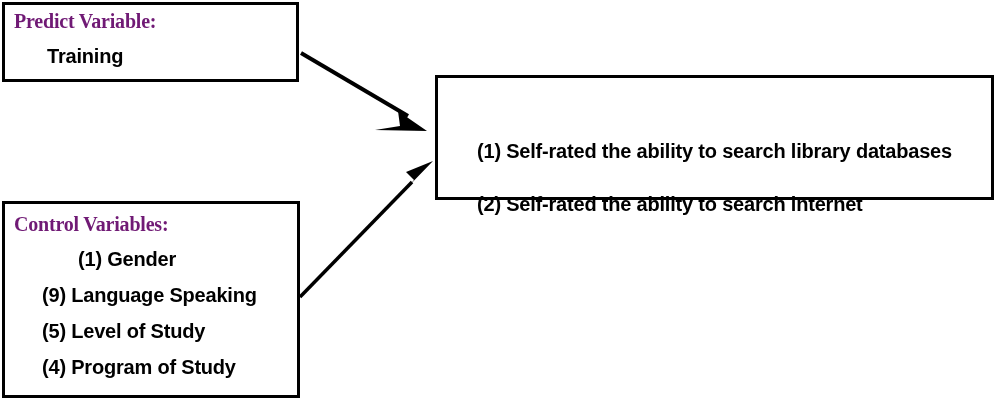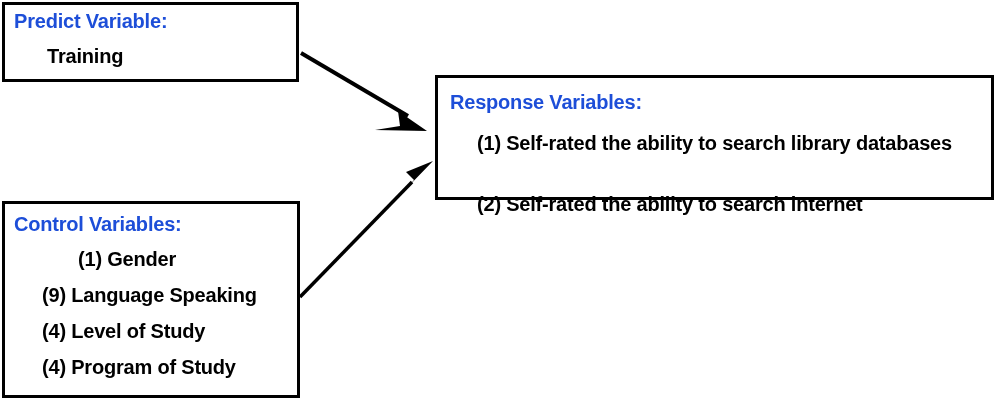--- a/index.html
+++ b/index.html
@@ -18,23 +18,24 @@
   .box {
     position: absolute;
     box-sizing: border-box;
     border: 3px solid #000000;
     background: #ffffff;
   }
   .box-heading {
     position: absolute;
     font-weight: bold;
     font-size: 20px;
-    color: #1d4ed8;
+    color: #701a75;
     white-space: nowrap;
     letter-spacing: -0.2px;
+    font-family: Liberation Serif, serif;
   }
   .box-item {
     position: absolute;
     font-weight: bold;
     font-size: 20px;
     color: #000000;
     white-space: nowrap;
     letter-spacing: -0.2px;
   }
   #predict-box   { left: 2px;   top: 2px;   width: 297px; height: 80px;  }
@@ -56,26 +57,25 @@
 <div id="canvas">
 
   <div class="box" id="predict-box"></div>
   <div class="box-heading" style="left:14px; top:10px;">Predict Variable:</div>
   <div class="box-item" style="left:47px; top:45px;">Training</div>
 
   <div class="box" id="control-box"></div>
   <div class="box-heading" style="left:14px; top:213px;">Control Variables:</div>
   <div class="box-item" style="left:42px; top:248px;margin-left:36px;">(1) Gender</div>
   <div class="box-item" style="left:42px; top:284px;">(9) Language Speaking</div>
-  <div class="box-item" style="left:42px; top:320px;">(4) Level of Study</div>
+  <div class="box-item" style="left:42px; top:320px;">(5) Level of Study</div>
   <div class="box-item" style="left:42px; top:356px;">(4) Program of Study</div>
 
   <div class="box" id="response-box"></div>
-  <div class="box-heading" style="left:450px; top:91px;">Response Variables:</div>
-  <div class="box-item" style="left:477px; top:132px;">(1) Self-rated the ability to search library databases</div>
+  <div class="box-item" style="left:477px; top:140px;">(1) Self-rated the ability to search library databases</div>
   <div class="box-item" style="left:477px; top:164px;margin-top:29px;">(2) Self-rated the ability to search internet</div>
 
   <svg class="arrow-layer" viewBox="0 0 997 411">
     <g>
       <line x1="301" y1="53" x2="408" y2="116" stroke="#000000" stroke-width="4"></line>
       <polygon points="427,131 398,111 400,126 375,130" fill="#000000"></polygon>
     </g>
     <g>
       <line x1="300" y1="297" x2="412" y2="182" stroke="#000000" stroke-width="3.5"></line>
       <polygon points="433,161 406,172 414,180 403,192" fill="#000000"></polygon>

